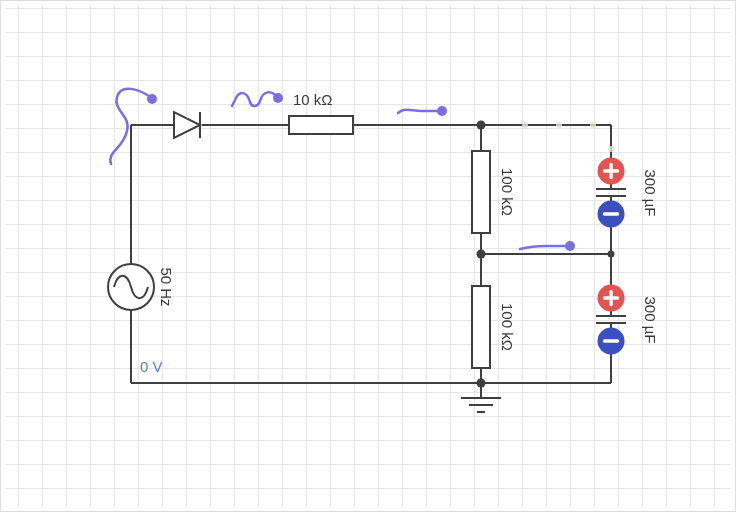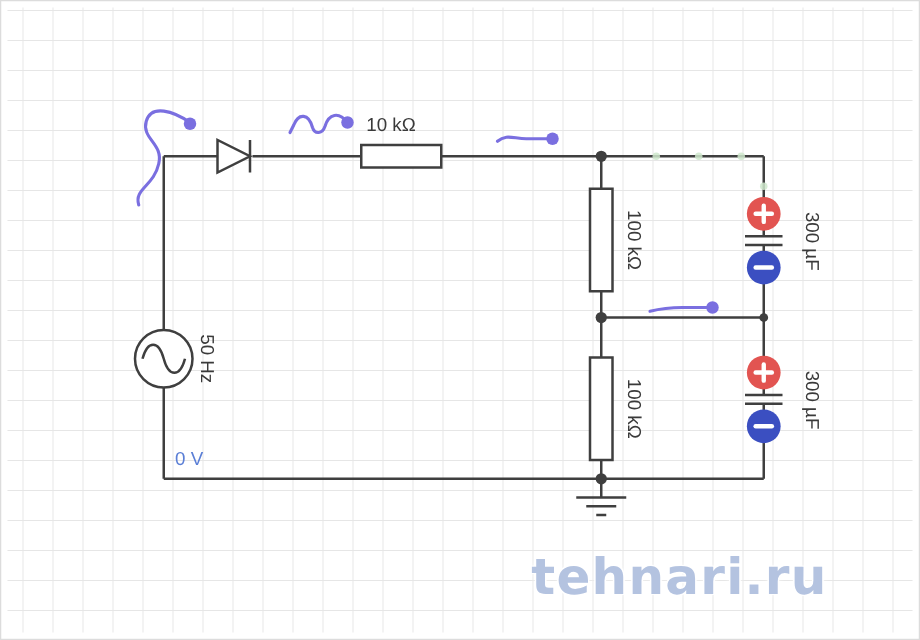--- a/index.html
+++ b/index.html
@@ -176,14 +176,13 @@
       <circle class="probe-dot" cx="441" cy="110" r="5"></circle>
     </g>
     <g>
       <path class="probe" d="M569,245 L545,245 C536,245 527,246 519,248"></path>
       <circle class="probe-dot" cx="569" cy="245" r="5"></circle>
     </g>
 
     <text class="lbl lbl-blue" x="139" y="371">0 V</text>
   </svg>
 
-  <div class="watermark">tehnari.ru</div>
 </div>
 
 </body></html>

